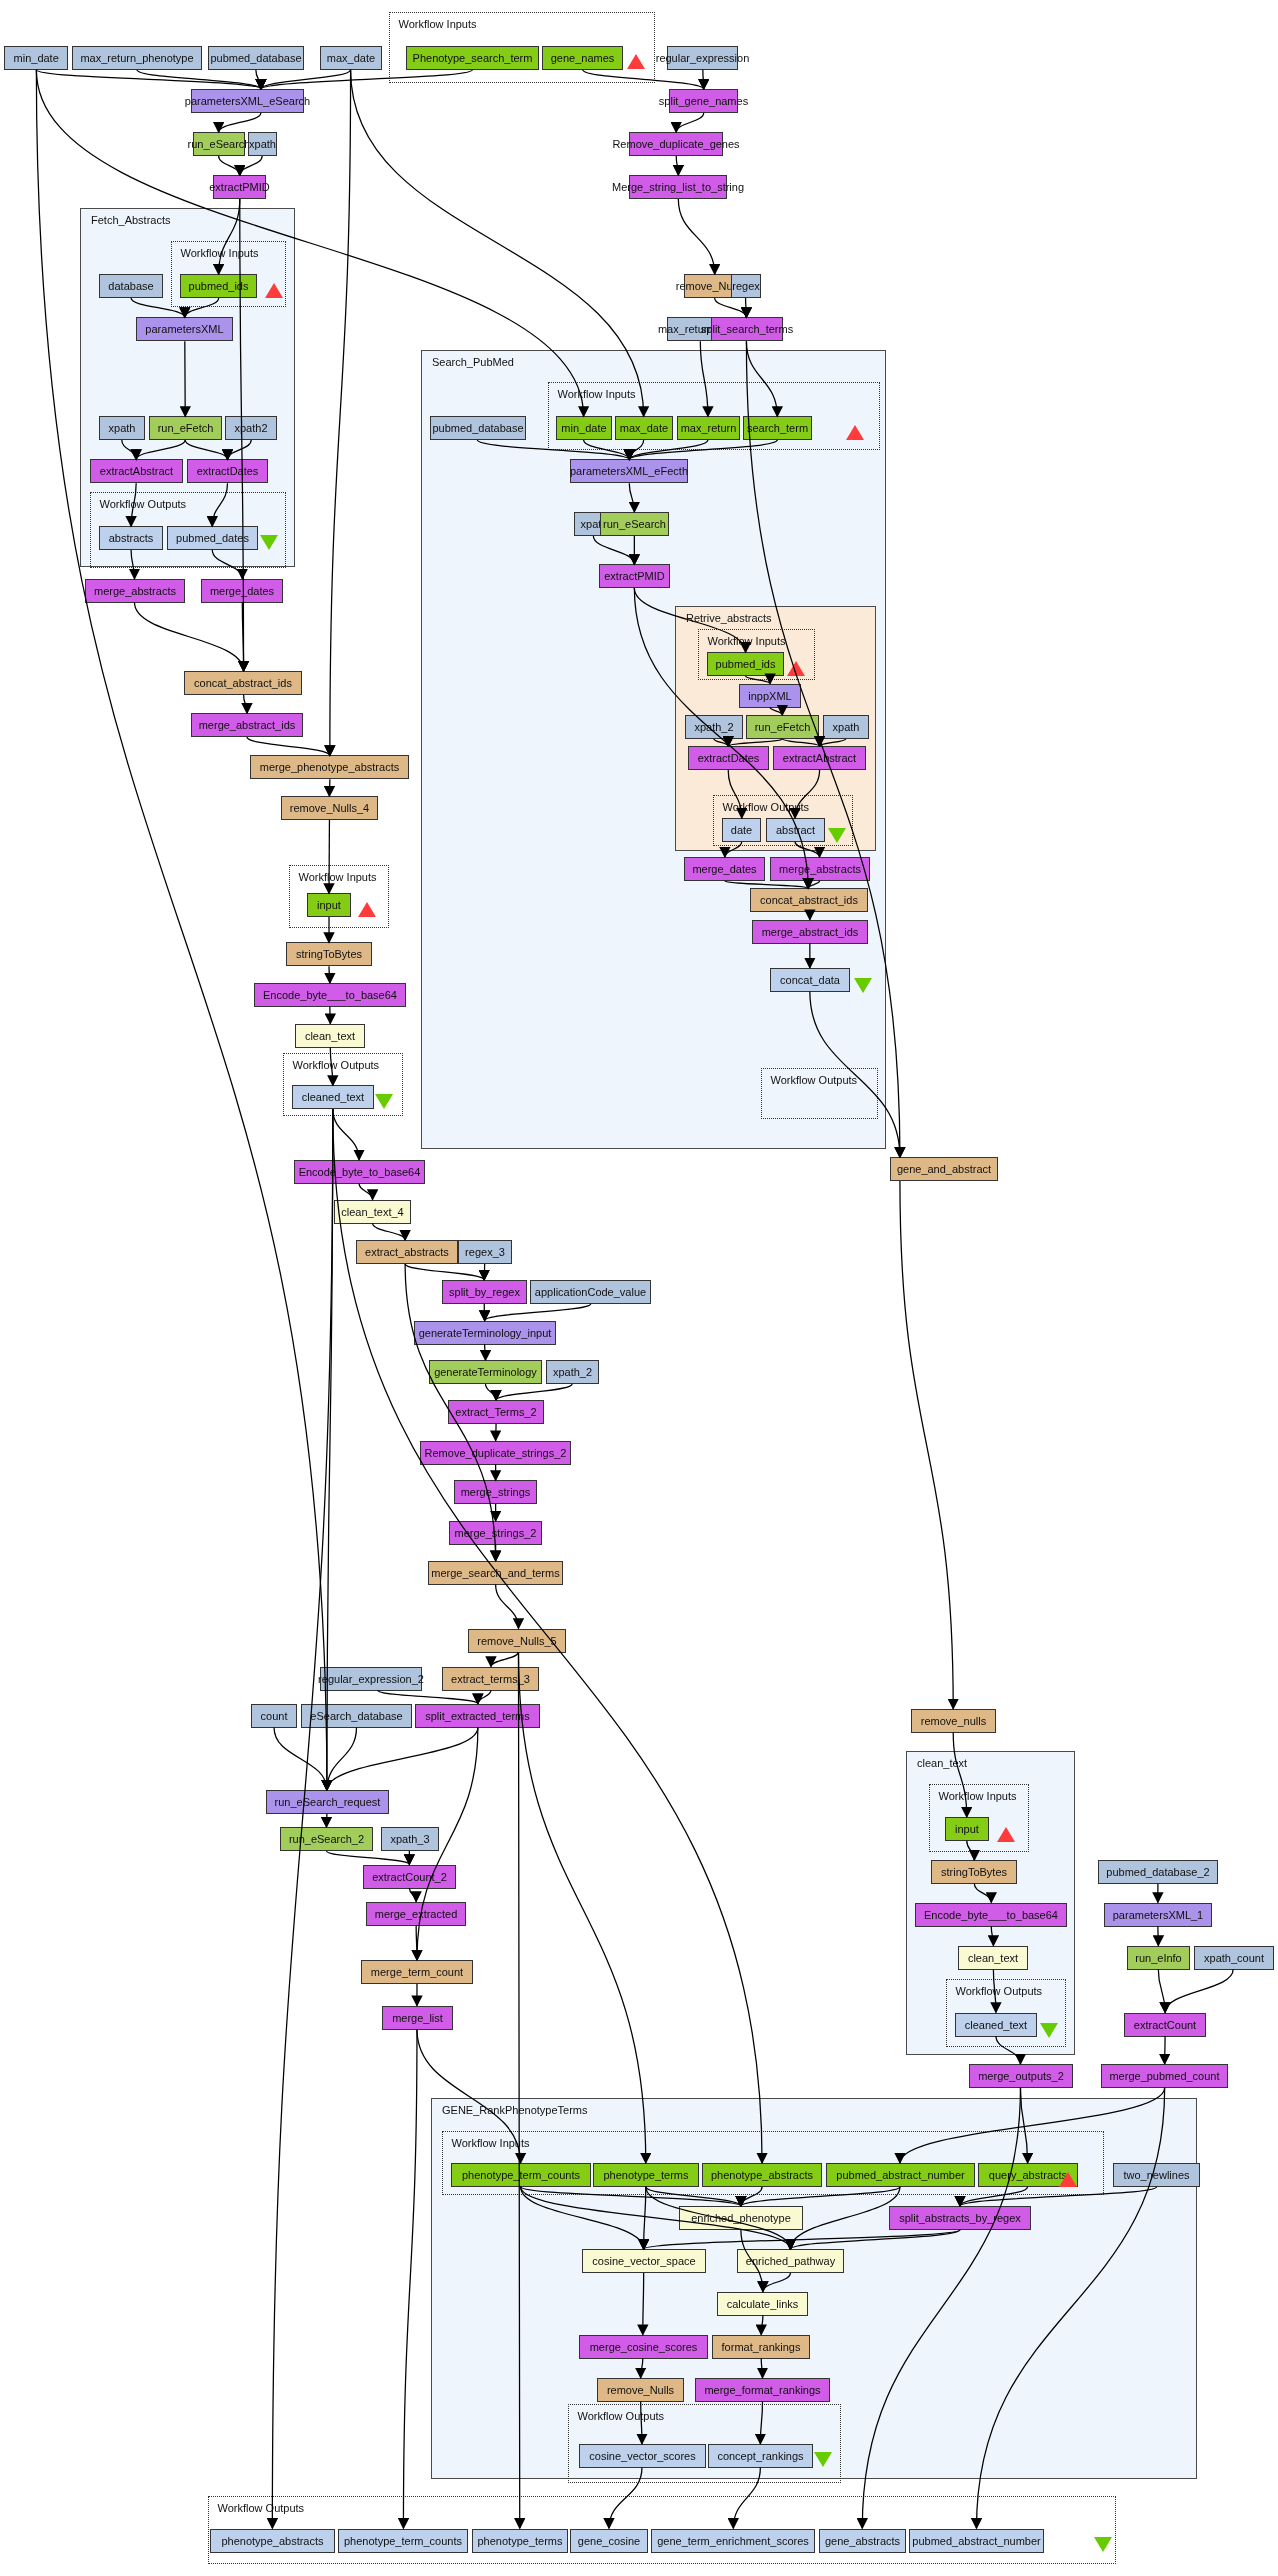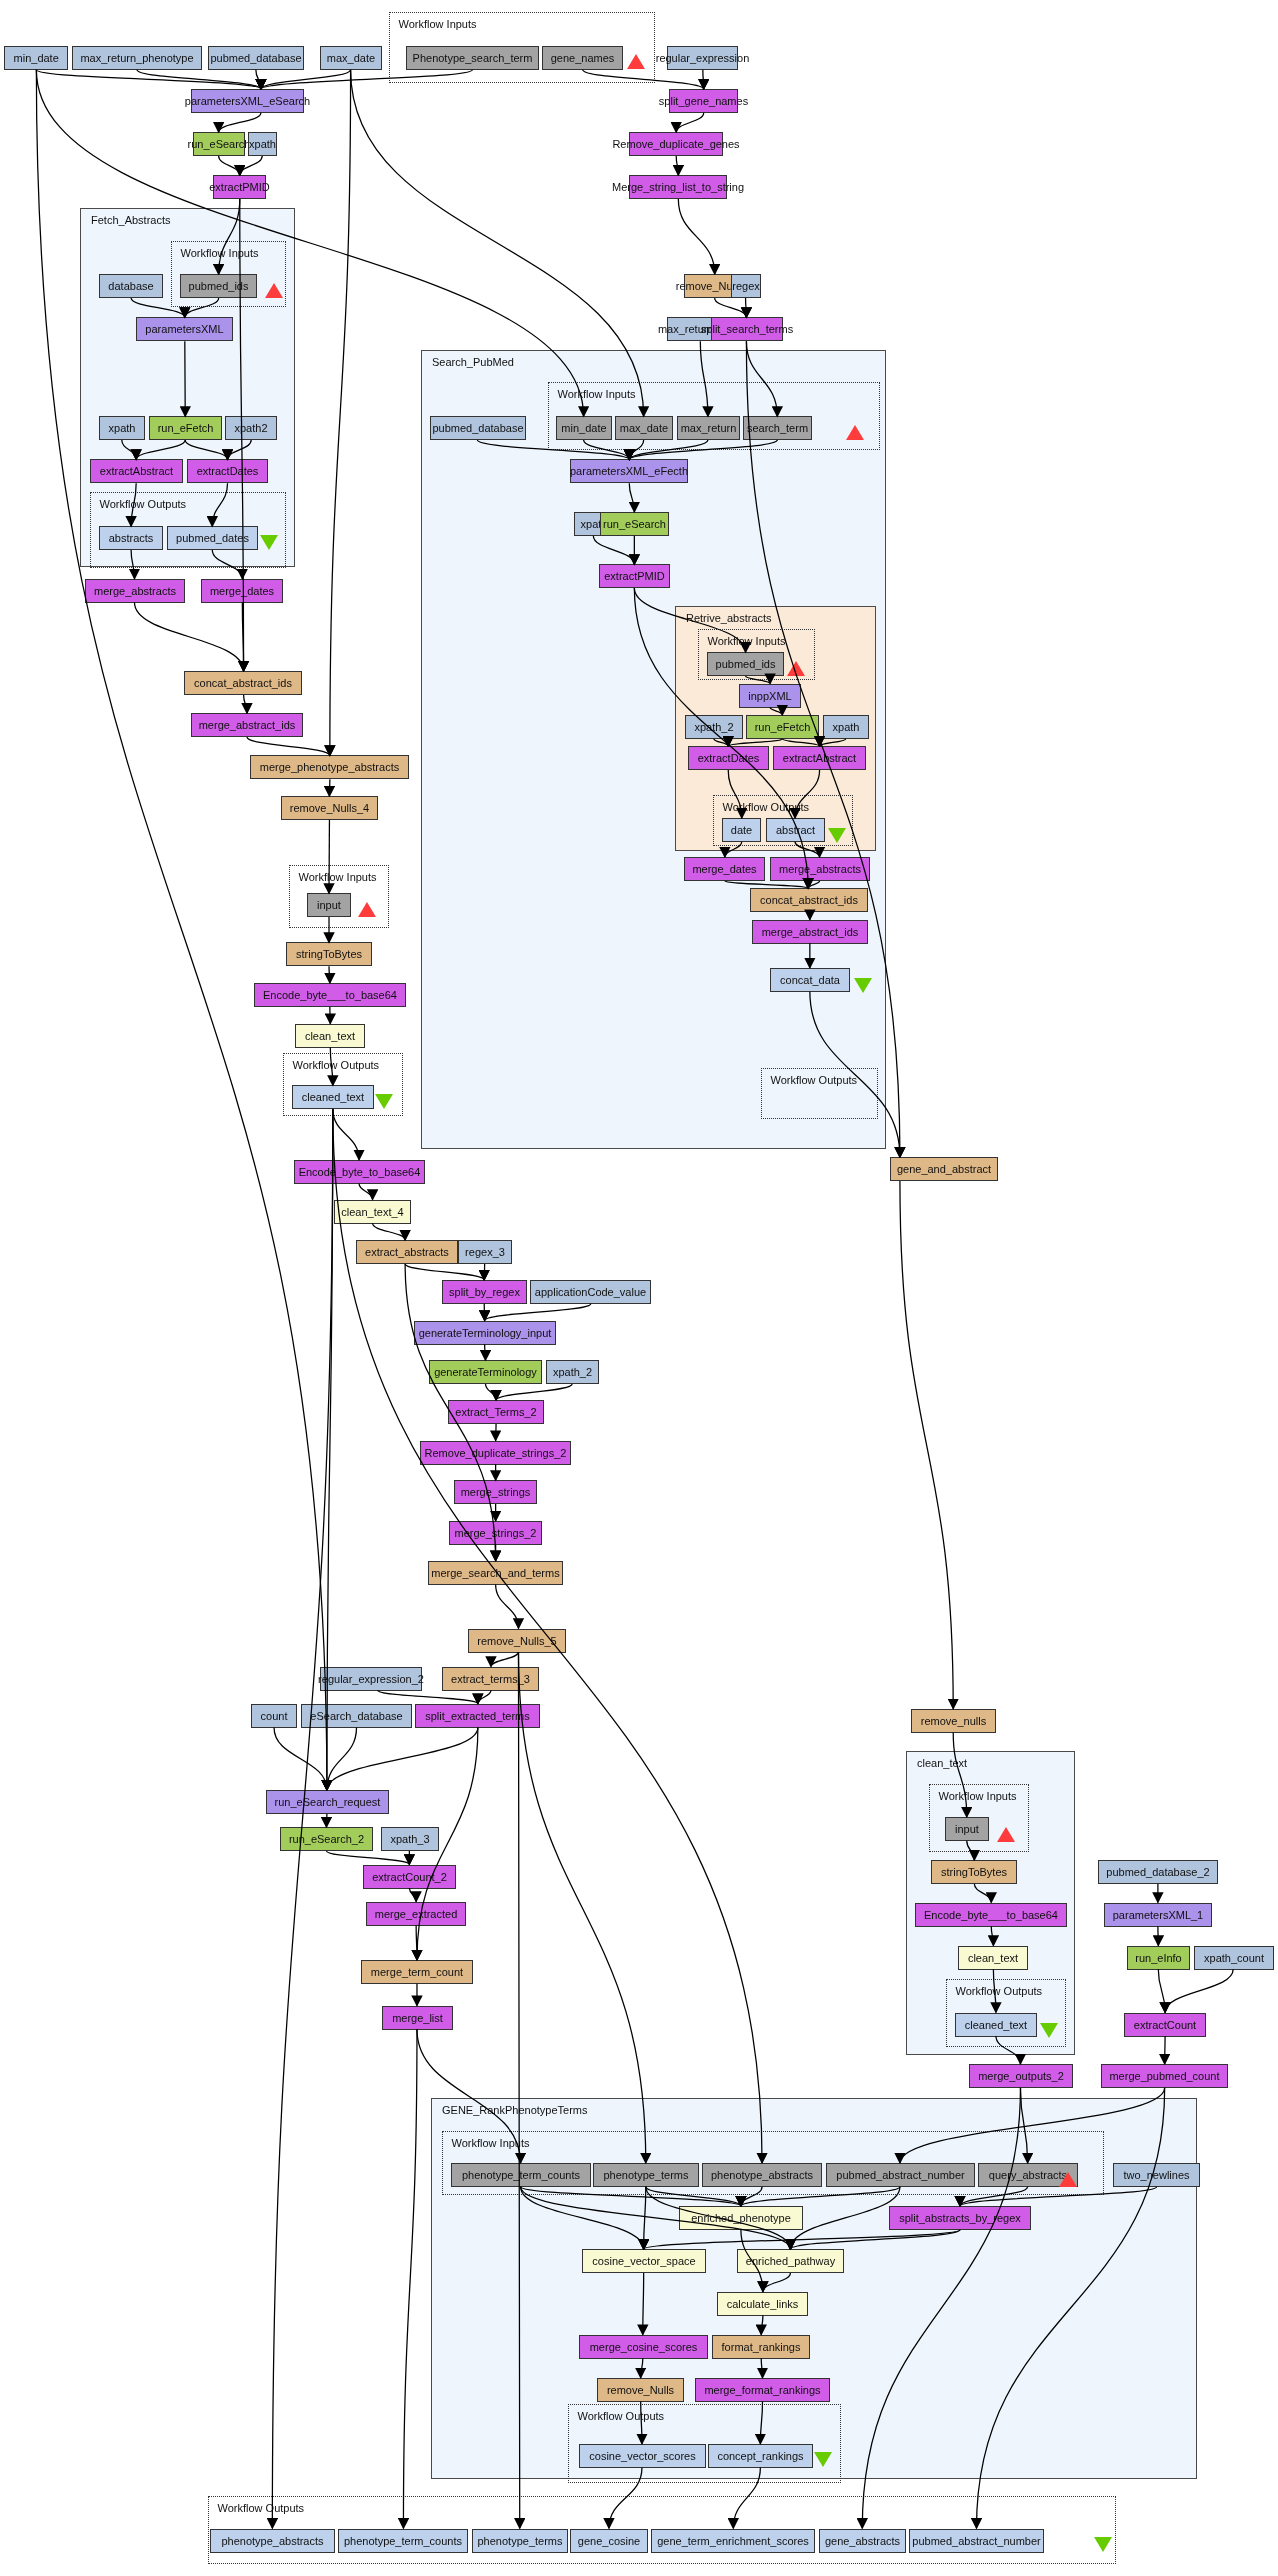--- a/index.html
+++ b/index.html
@@ -7,21 +7,21 @@
   #stage{position:absolute;left:0;top:0;width:1278px;height:2576px;}
   svg#edges{position:absolute;left:0;top:0;width:1278px;height:2576px;pointer-events:none;}
   .cluster{position:absolute;border:1.7px solid #4a4a4a;box-sizing:border-box;}
   .cluster.blue{background:#eef5fd;}
   .cluster.tan{background:#faead7;}
   .cluster .clabel{position:absolute;left:10px;top:5px;font-size:11px;color:#111;}
   .dotbox{position:absolute;border:1.7px dotted #333;box-sizing:border-box;}
   .dotbox .clabel{position:absolute;left:8.5px;top:5px;font-size:11px;color:#111;}
   .node{position:absolute;box-sizing:border-box;border:1.7px solid #333;font-size:11px;display:flex;align-items:center;justify-content:center;white-space:nowrap;color:#111;height:24px;}
   .c-const{background:#b0c4de;}
-  .c-input{background:#a3a3a3;}
+  .c-input{background:#84cc16;}
   .c-output{background:#bdd1ec;}
   .c-beanshell{background:#deb887;}
   .c-local{background:#d05ce8;}
   .c-xml{background:#ab92ea;}
   .c-ws{background:#a2cd5a;}
   .c-rshell{background:#fafad2;}
   .tri-up{position:absolute;width:0;height:0;border-left:9.3px solid transparent;border-right:9.3px solid transparent;border-bottom:15px solid #ff3c3c;}
   .tri-down{position:absolute;width:0;height:0;border-left:9.3px solid transparent;border-right:9.3px solid transparent;border-top:15px solid #66cc00;}
 </style>
 </head>

